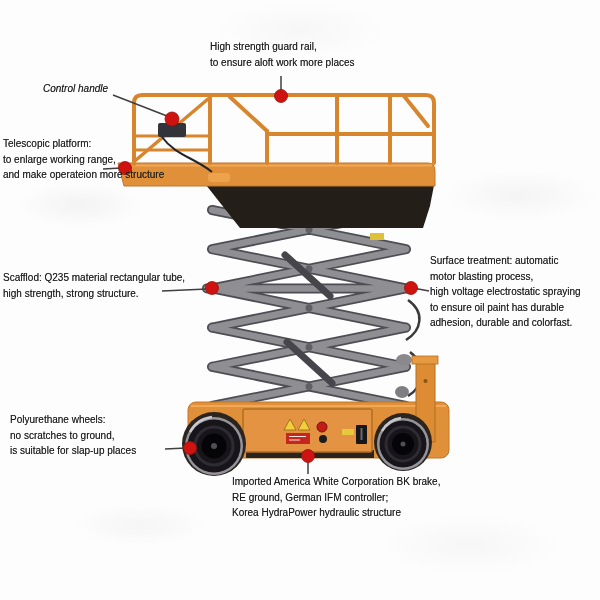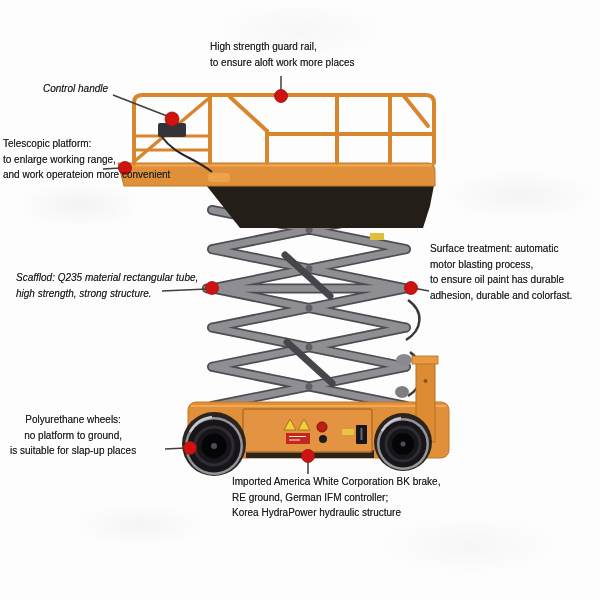--- a/index.html
+++ b/index.html
@@ -13,21 +13,21 @@
       radial-gradient(130px 42px at 470px 545px, rgba(188,190,196,.11), transparent 70%),
       radial-gradient(120px 40px at 300px 30px, rgba(188,190,196,.10), transparent 70%),
       #fdfdfd;
   }
   svg.machine{position:absolute;left:0;top:0;}
   .callout{
     position:absolute;font-size:10px;line-height:15.5px;color:#1c1c1c;
     text-shadow:0 0 .5px rgba(40,40,40,.65);white-space:nowrap;
   }
   .callout span{display:block;}
-  .co-right{text-align:left;}
+  .co-right{text-align:left;margin-top:12px;}
 </style>
 </head>
 <body>
 
 <div class="stage">
 
   <svg class="machine" width="600" height="600" viewBox="0 0 600 600">
 
     <g>
       <path fill="none" stroke="#4d4d53" stroke-width="10" stroke-linecap="round" d="
@@ -166,38 +166,39 @@
     <span>to ensure aloft work more places</span>
   </div>
 
   <div class="callout" style="left:43px;top:81px;font-style:italic;">
     <span>Control handle</span>
   </div>
 
   <div class="callout" style="left:3px;top:136px;">
     <span>Telescopic platform:</span>
     <span>to enlarge working range,</span>
-    <span>and work operateion more convenient</span>
-  </div>
-
-  <div class="callout" style="left:16px;top:270px;font-style:italic;">
+    <span>and make operateion more structure</span>
+  </div>
+
+  <div class="callout" style="left:3px;top:270px;">
     <span>Scafflod: Q235 material rectangular tube,</span>
     <span>high strength, strong structure.</span>
   </div>
 
   <div class="callout co-right" style="left:430px;top:241px;">
     <span>Surface treatment: automatic</span>
     <span>motor blasting process,</span>
+    <span>high voltage electrostatic spraying</span>
     <span>to ensure oil paint has durable</span>
     <span>adhesion, durable and colorfast.</span>
   </div>
 
-  <div class="callout" style="left:10px;top:412px;text-align:center;">
+  <div class="callout" style="left:10px;top:412px;">
     <span>Polyurethane wheels:</span>
-    <span>no platform to ground,</span>
+    <span>no scratches to ground,</span>
     <span>is suitable for slap-up places</span>
   </div>
 
   <div class="callout" style="left:232px;top:474px;">
     <span>Imported America White Corporation BK brake,</span>
     <span>RE ground, German IFM controller;</span>
     <span>Korea HydraPower hydraulic structure</span>
   </div>
 
 </div>

